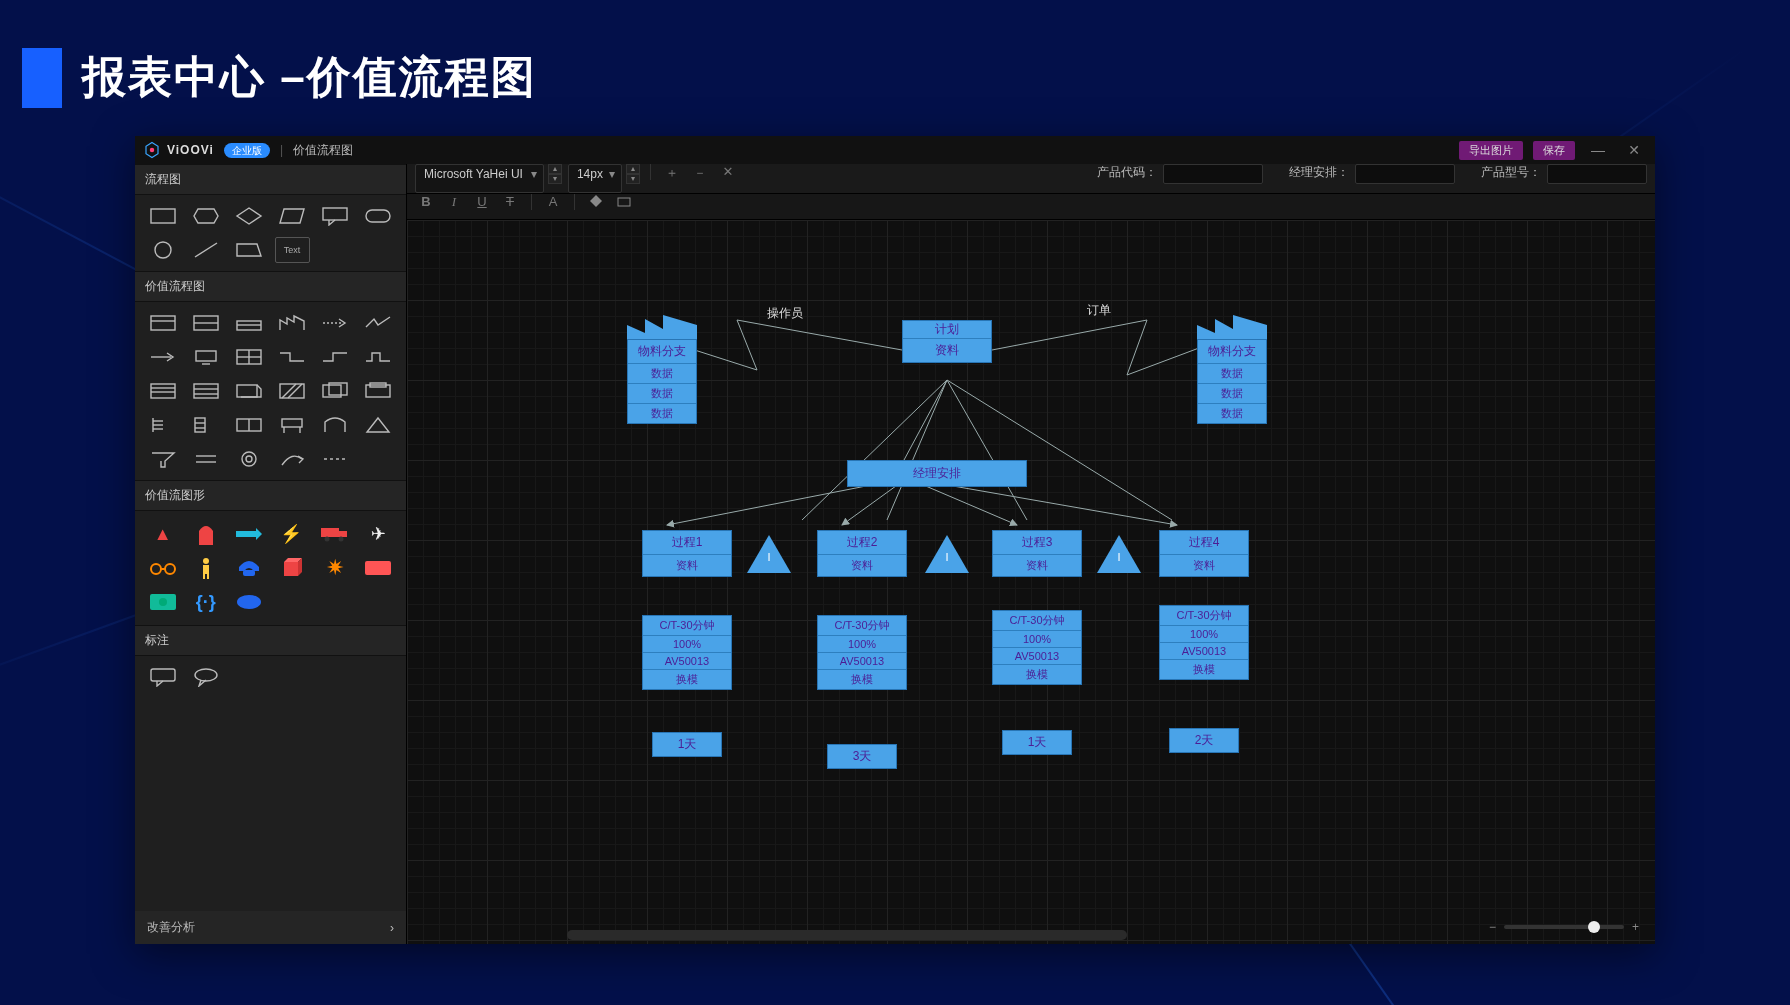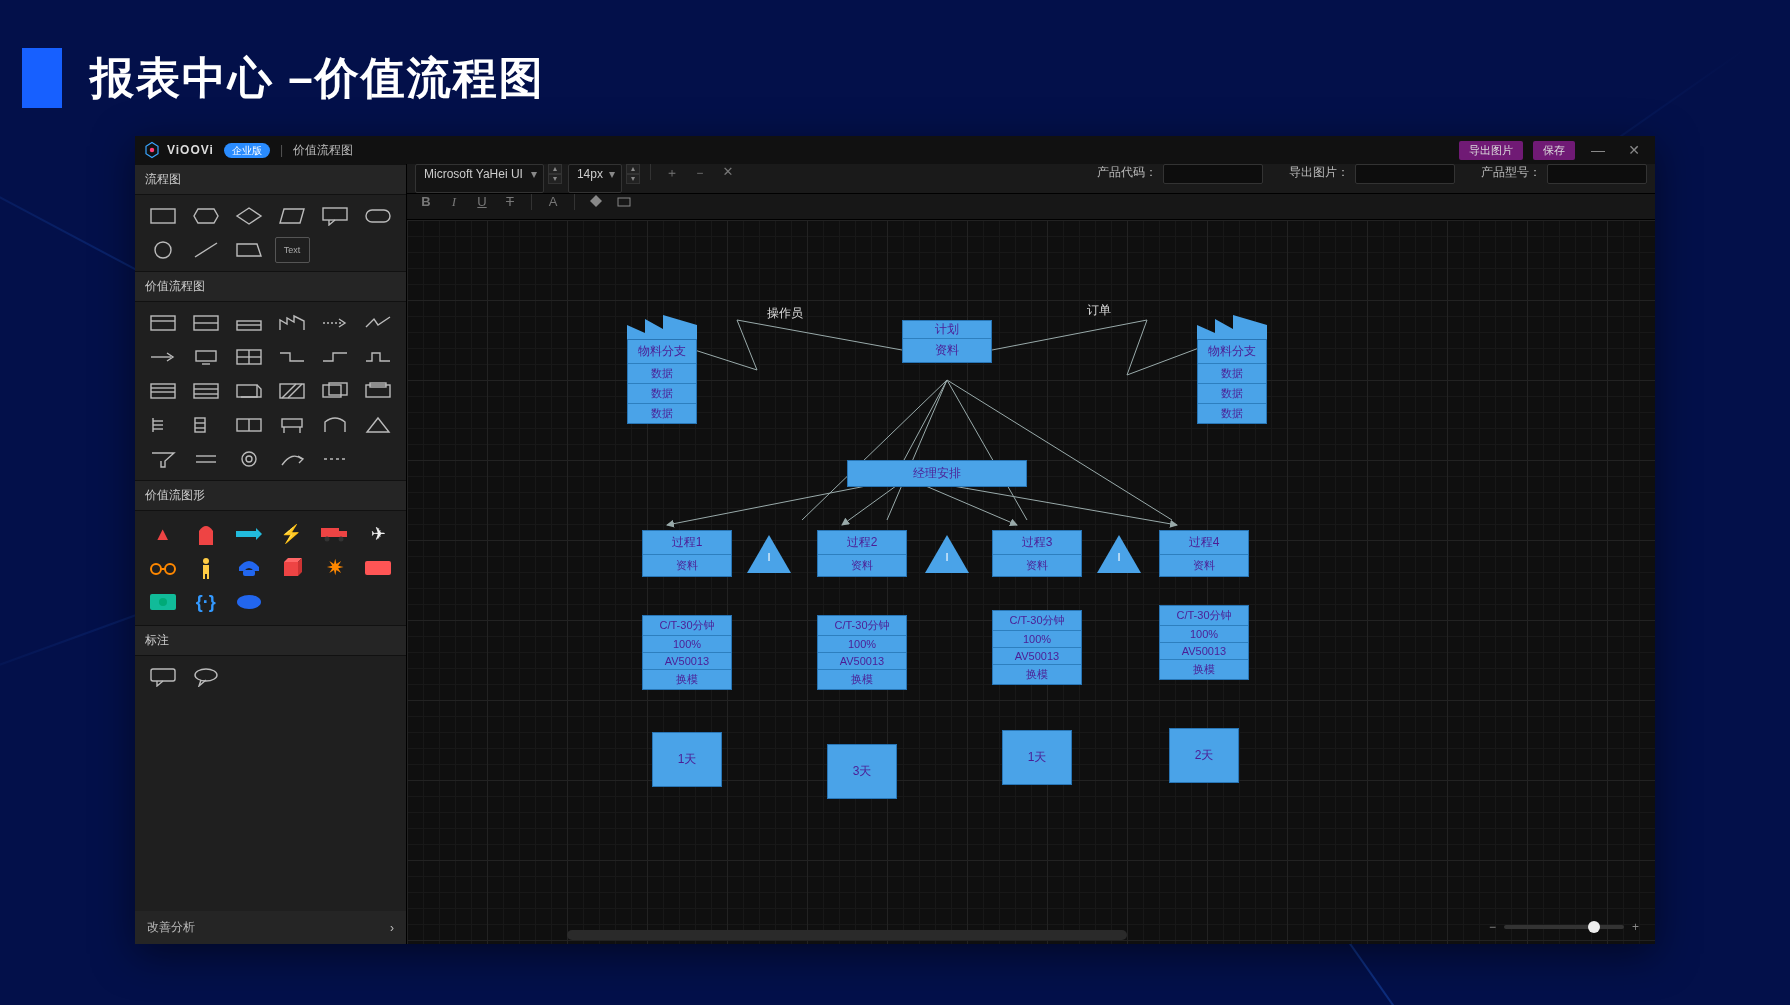--- a/index.html
+++ b/index.html
@@ -5,21 +5,21 @@
   *{box-sizing:border-box;margin:0;padding:0;font-family:"Microsoft YaHei",Arial,sans-serif}
   body{width:1790px;height:1005px;background:#03104a;overflow:hidden;position:relative}
   
   .bgstreaks{position:absolute;inset:0;pointer-events:none;overflow:hidden}
   .bgstreaks div{position:absolute;background:linear-gradient(90deg,rgba(40,120,255,0) 0%,rgba(40,120,255,.35) 50%,rgba(40,120,255,0) 100%);height:2px;width:1400px;transform-origin:left center}
   .s1{top:90px;left:-200px;transform:rotate(28deg)}
   .s2{top:700px;left:-100px;transform:rotate(-20deg)}
   .s3{top:300px;left:900px;transform:rotate(55deg)}
   .s4{top:850px;left:600px;transform:rotate(-35deg)}
   
-  .slide-title-wrap{display:flex;align-items:center;gap:28px;padding:48px 0 28px 22px}
+  .slide-title-wrap{display:flex;gap:20px;padding:48px 0 28px 22px}
   .slide-accent{width:40px;height:60px;background:#1760ff}
   .slide-title{color:#fff;font-size:44px;font-weight:700;letter-spacing:2px}
   
   .app{position:relative;margin:0 auto;width:1520px;height:808px;background:#1b1b1b;border-radius:2px;box-shadow:0 10px 40px rgba(0,0,0,.5);display:flex;flex-direction:column}
   
   .titlebar{height:28px;background:#111;display:flex;align-items:center;color:#bbb;font-size:12px;padding:0 8px;gap:10px}
   .logo{display:flex;align-items:center;gap:6px}
   .logo svg{width:18px;height:18px}
   .logo-text{color:#ddd;font-weight:600;letter-spacing:1px}
   .badge{background:#2a8cff;color:#fff;border-radius:8px;padding:0 8px;font-size:10px;line-height:15px}
@@ -61,21 +61,21 @@
     background-size:80px 80px,80px 80px,16px 16px,16px 16px}
   .node{position:absolute;background:#4aa3e8;border:1px solid #2875b5;color:#4c1d95;font-size:12px;text-align:center}
   .rows{display:flex;flex-direction:column}
   .rows .row{border-top:1px solid #2d7fbf;padding:2px 0;font-size:11px;background:#4aa3e8}
   .process{width:90px}
   .process .hd{padding:3px 0;border-bottom:1px solid #2d7fbf}
   .process .sub{padding:3px 0;font-size:11px}
   .databox{width:90px}
   .databox .row{border-bottom:1px solid #2d7fbf;padding:2px 0;font-size:11px}
   .databox .row:last-child{border-bottom:none}
-  .daybox{width:70px;padding:18px 0;font-size:12px}
+  .daybox{width:70px;padding:3px 0;font-size:12px}
   .label-free{position:absolute;color:#ddd;font-size:12px}
   
   .zoombar{position:absolute;right:16px;bottom:10px;display:flex;align-items:center;gap:8px;color:#888;font-size:12px}
   .zoom-track{width:120px;height:4px;background:#333;border-radius:2px;position:relative}
   .zoom-thumb{position:absolute;top:-4px;left:70%;width:12px;height:12px;border-radius:50%;background:#eee}
   
   .hscroll{position:absolute;left:160px;bottom:4px;height:10px;width:560px;background:#2a2a2a;border-radius:5px}
   
   .tri{position:absolute;width:0;height:0;border-left:22px solid transparent;border-right:22px solid transparent;border-bottom:38px solid #4aa3e8}
   .tri span{position:absolute;left:-5px;top:16px;width:10px;color:#fff;font-size:11px;text-align:center}
@@ -454,21 +454,21 @@
             <span>▴</span>
             <span>▾</span>
           </div>
         <div class="vsep"></div>
         <div class="fmt">＋</div>
         <div class="fmt">－</div>
         <div class="fmt">✕</div>
         <div class="spacer"></div>
         <span class="field-label">产品代码：</span>
         <div class="field-input"></div>
-        <span class="field-label">导出图片：</span>
+        <span class="field-label">经理安排：</span>
         <div class="field-input"></div>
         <span class="field-label">产品型号：</span>
         <div class="field-input"></div>
       </div>
 
       <div class="toolbar" style="height:26px;border-bottom:1px solid #000;background:#171717">
         <div class="fmt b">B</div>
         <div class="fmt i">I</div>
         <div class="fmt u">U</div>
         <div class="fmt s">T</div>

